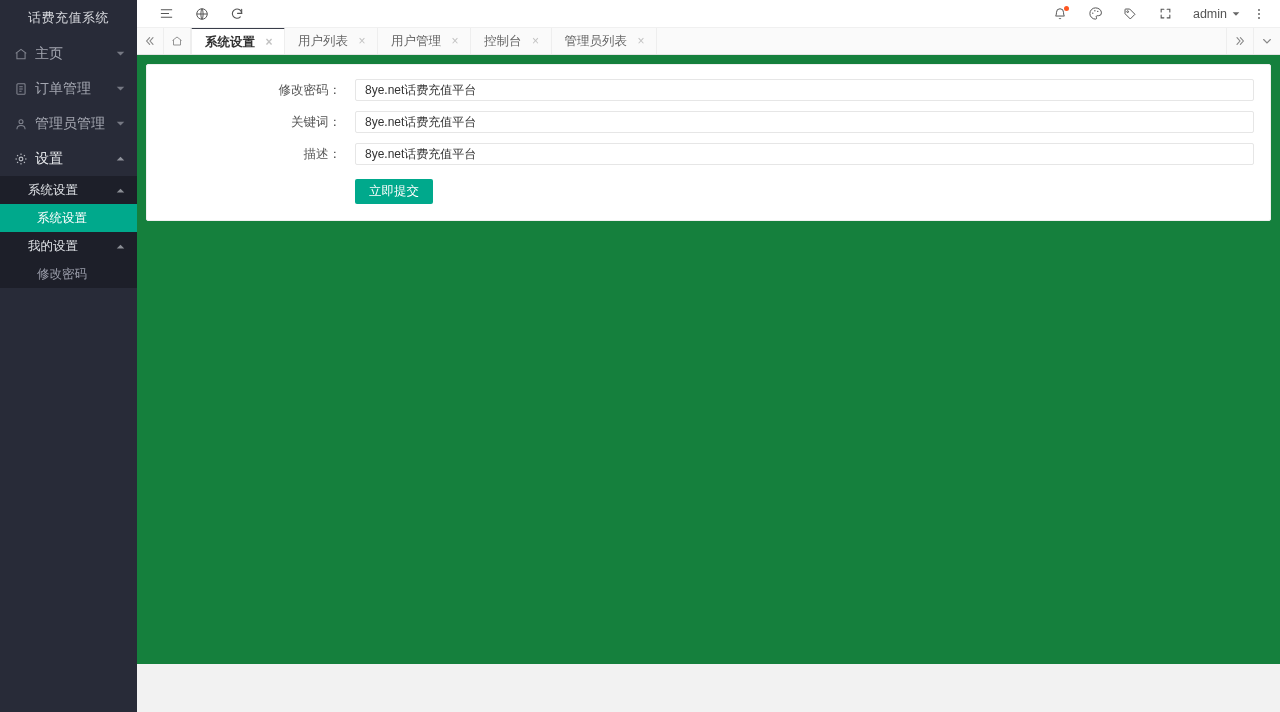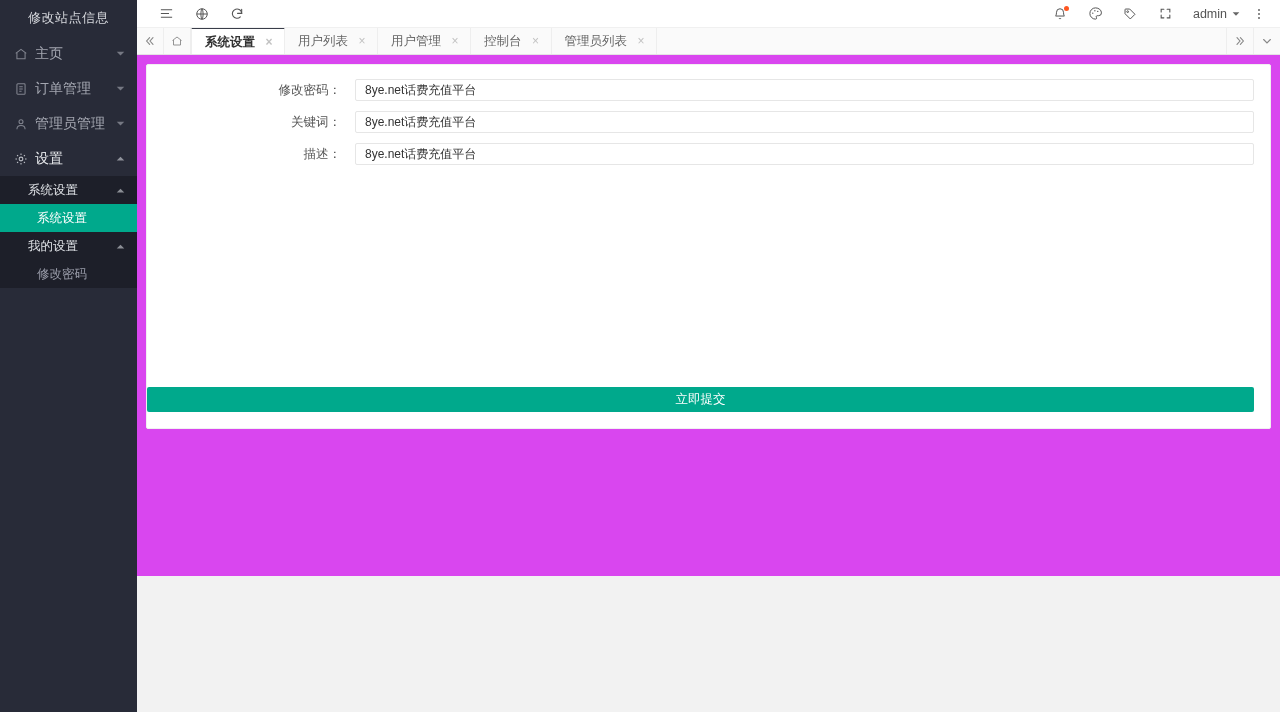--- a/index.html
+++ b/index.html
@@ -81,23 +81,23 @@
     font-size: 12.5px;
     cursor: pointer;
     user-select: none;
     white-space: nowrap;
   }
   .sub3-item.active { background: #00a98c; color: #ffffff; }
 
   
   .main {
     flex: 1 1 auto;
-    height: 576px;
+    height: 664px;
     display: flex; flex-direction: column;
-    background: #d946ef;
+    background: #15803d;
     min-width: 0;
   }
 
   
   .header {
     height: 28px;
     background: #ffffff;
     display: flex; align-items: center;
     border-bottom: 1px solid #f0f0f0;
     flex: 0 0 28px;
@@ -213,41 +213,41 @@
     border: 1px solid #e6e6e6;
     border-radius: 2px;
     padding: 0 9px;
     font-size: 12px;
     color: #333;
     font-family: "Liberation Sans", "DejaVu Sans", sans-serif;
     background: #fff;
     outline: none;
     min-width: 0;
   }
-  .form-actions { display: flex; margin-top: 14px; flex-direction: column; }
+  .form-actions { display: flex; margin-top: 14px; }
   .form-actions .spacer { width: 208px; flex: 0 0 208px; }
   .btn-submit {
     background: #00a98c;
     color: #ffffff;
     border: none;
     border-radius: 2px;
     height: 25px;
     padding: 0 14px;
     font-size: 12.5px;
     font-family: "Liberation Sans", "DejaVu Sans", sans-serif;
     cursor: pointer;
   }
 </style>
 </head>
 <body>
 
 <div class="app">
 
   <aside class="sidebar">
-    <div class="logo">修改站点信息</div>
+    <div class="logo">话费充值系统</div>
 
     <div class="nav-item">
       <span class="ico">
         <svg width="14" height="14" viewBox="0 0 24 24" fill="none" stroke="#a4a7b1" stroke-width="1.8">
             <path d="M3 11l9-7 9 7"></path>
             <path d="M5 10v10h14V10"></path>
           </svg>
       </span>
       <span class="label">主页</span>
       <span class="caret">

